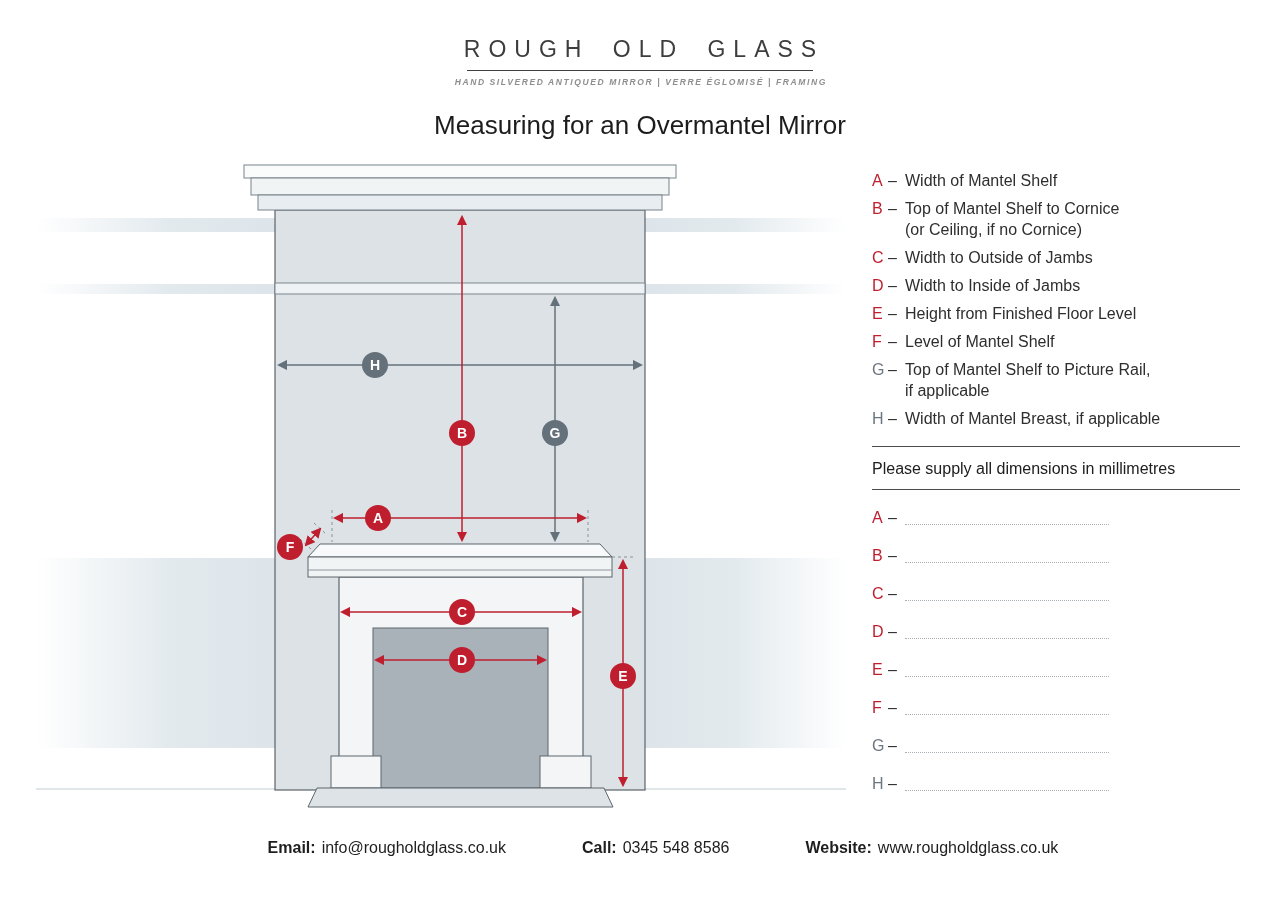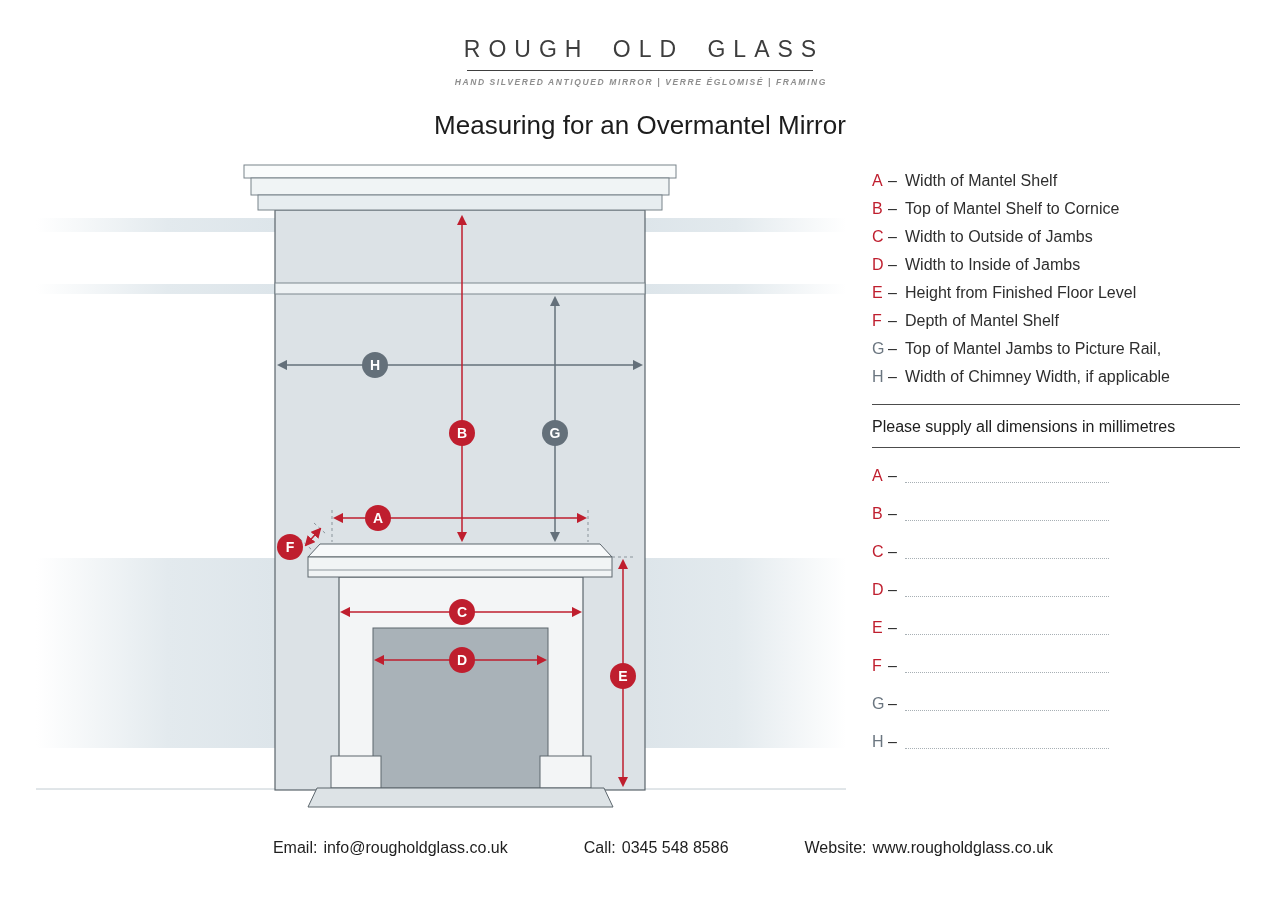--- a/index.html
+++ b/index.html
@@ -37,21 +37,21 @@
   .frow { display:flex; align-items:flex-start; height:38px; font-size:16px; line-height:20px; }
   .fkey { width:16px; flex:none; }
   .fdash { width:17px; flex:none; }
   .fline { width:204px; height:17px; border-bottom:1px dotted #a8b0b5; flex:none; }
 
   
   .footer { position:absolute; top:838px; left:0; width:100%;
             display:flex; justify-content:center; gap:30px;
             font-size:16px; line-height:19px; color:#1e1e1e; }
   .fgroup { display:flex; gap:6px; }
-  .flabel { font-weight:normal;padding-left:46px; }
+  .flabel { font-weight:bold;padding-left:46px; }
 
   text.badge-letter { font-family:"Liberation Sans", sans-serif; font-size:14px; font-weight:bold; fill:#ffffff; }
 </style>
 </head>
 <body>
 
 <div class="page">
 
   <div class="logo">
     <div class="logo-name">ROUGH OLD GLASS</div>
@@ -178,20 +178,21 @@
           <span class="ldash">–</span>
           <span class="ltext">Width of Mantel Shelf</span>
         </div>
       </div>
       <div class="litem">
         <div class="lline">
           <span class="lkey red">B</span>
           <span class="ldash">–</span>
           <span class="ltext">Top of Mantel Shelf to Cornice</span>
         </div>
+        <div class="lline2">(or Ceiling, if no Cornice)</div>
       </div>
       <div class="litem">
         <div class="lline">
           <span class="lkey red">C</span>
           <span class="ldash">–</span>
           <span class="ltext">Width to Outside of Jambs</span>
         </div>
       </div>
       <div class="litem">
         <div class="lline">
@@ -204,35 +205,36 @@
         <div class="lline">
           <span class="lkey red">E</span>
           <span class="ldash">–</span>
           <span class="ltext">Height from Finished Floor Level</span>
         </div>
       </div>
       <div class="litem">
         <div class="lline">
           <span class="lkey red">F</span>
           <span class="ldash">–</span>
-          <span class="ltext">Depth of Mantel Shelf</span>
+          <span class="ltext">Level of Mantel Shelf</span>
         </div>
       </div>
       <div class="litem">
         <div class="lline">
           <span class="lkey gray">G</span>
           <span class="ldash">–</span>
-          <span class="ltext">Top of Mantel Jambs to Picture Rail,</span>
-        </div>
+          <span class="ltext">Top of Mantel Shelf to Picture Rail,</span>
+        </div>
+        <div class="lline2">if applicable</div>
       </div>
       <div class="litem">
         <div class="lline">
           <span class="lkey gray">H</span>
           <span class="ldash">–</span>
-          <span class="ltext">Width of Chimney Width, if applicable</span>
+          <span class="ltext">Width of Mantel Breast, if applicable</span>
         </div>
       </div>
     </div>
 
     <div class="divider"></div>
     <div class="note">Please supply all dimensions in millimetres</div>
     <div class="divider" style="margin-top:0;"></div>
 
     <div class="form">
       <div class="frow">

